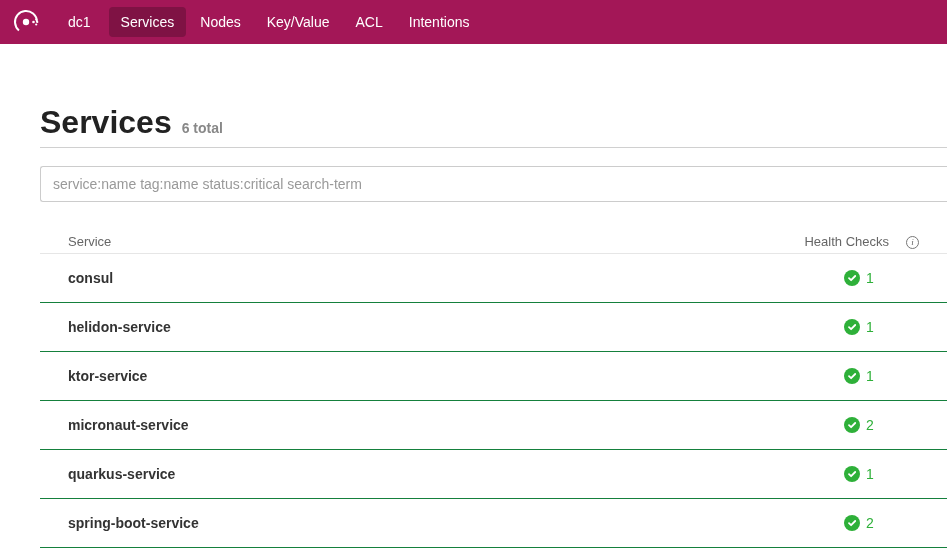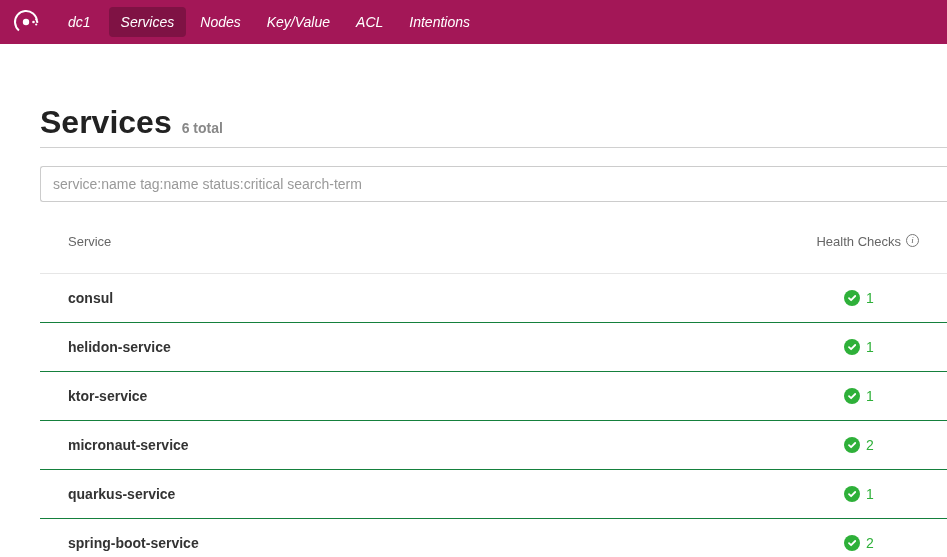--- a/index.html
+++ b/index.html
@@ -11,21 +11,20 @@
       height: 557px;
       overflow: hidden;
     }
     .topbar {
       background: #a31757;
       height: 44px;
       display: flex;
       align-items: center;
       padding: 0 12px;
       gap: 6px;
-      font-style: italic;
     }
     .logo {
       display: flex;
       align-items: center;
       justify-content: center;
       width: 28px;
       height: 28px;
       margin-right: 10px;
     }
     .nav-item {
@@ -82,29 +81,29 @@
       outline: none;
     }
     .searchbox input::placeholder { color: #999; }
     .table {
       margin-top: 24px;
     }
     .thead {
       display: flex;
       justify-content: space-between;
       align-items: center;
-      padding: 8px 28px 24px 28px;
+      padding: 8px 28px 4px 28px;
       font-size: 13px;
       color: #666;
       border-bottom: 1px solid #e6e6e6;
     }
     .th-health {
       display: flex;
-      align-items: flex-start;
-      gap: 5px;
+      align-items: flex-end;
+      gap: 17px;
     }
     .info-icon {
       width: 13px;
       height: 13px;
       border: 1px solid #777;
       border-radius: 50%;
       display: inline-flex;
       align-items: center;
       justify-content: center;
       font-size: 9px;

